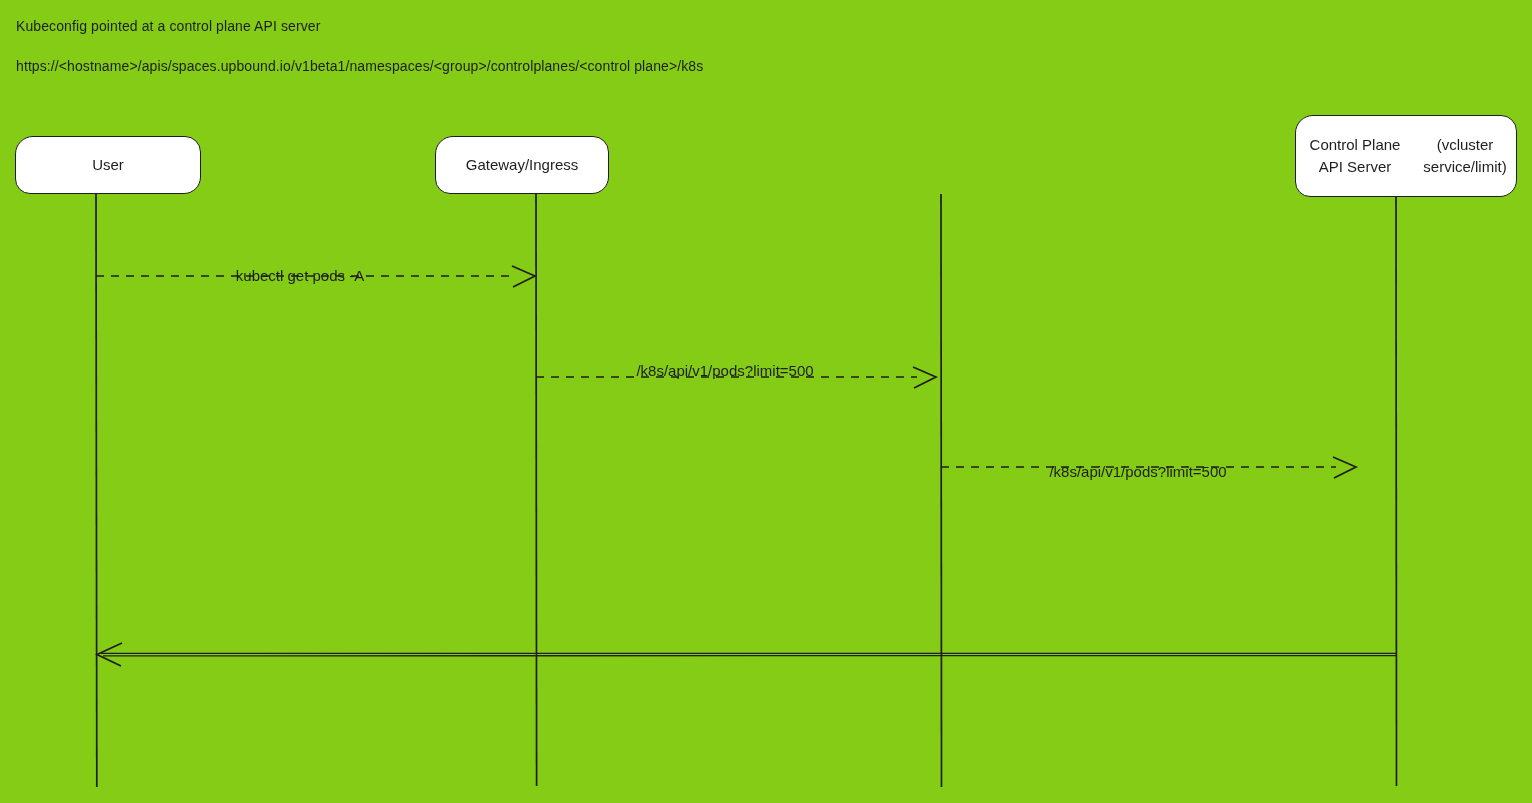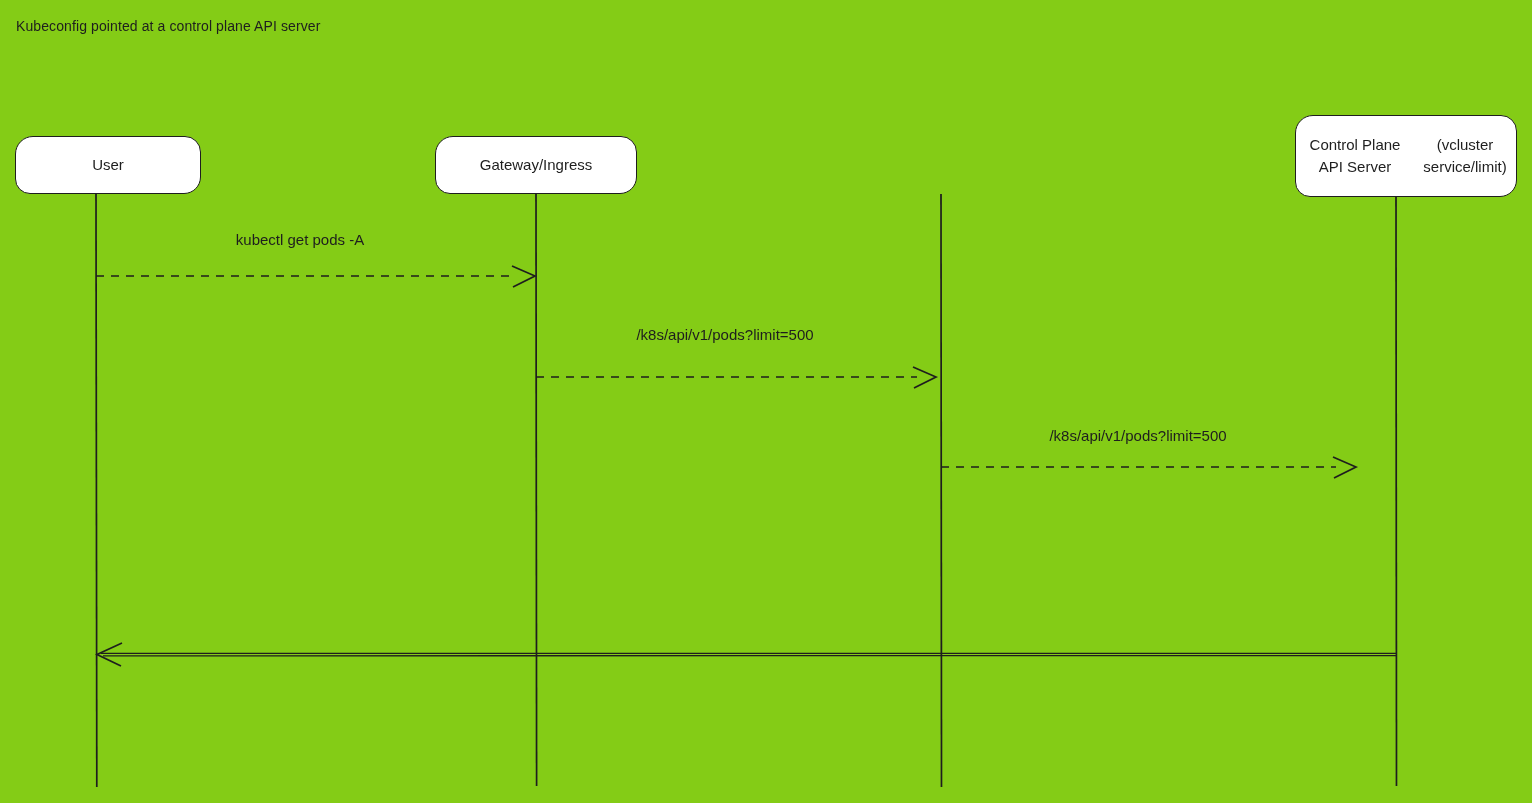--- a/index.html
+++ b/index.html
@@ -31,44 +31,46 @@
     display: flex;
     flex-direction: row;
     align-items: center;
     justify-content: center;
     font-size: 15px;
     line-height: 22px;
     text-align: center;
     z-index: 2;
   }
   #actor-user    { left: 15px;   top: 136px; width: 186px; height: 58px; }
-  #actor-gateway { left: 435px;  top: 136px; width: 202px; height: 58px; }
+  #actor-gateway { left: 435px;  top: 136px; width: 174px; height: 58px; }
   #actor-router  { left: 855px;  top: 136px; width: 180px; height: 58px; }
   #actor-cp      { left: 1295px; top: 115px; width: 222px; height: 82px; }
 
   .msg-label {
     position: absolute;
     transform: translateX(-50%);
     font-size: 15px;
     white-space: nowrap;
     z-index: 2;
+    margin-top: 36px;
   }
   #msg1-label { left: 300px;  top: 231px; }
   #msg2-label { left: 725px;  top: 326px; }
   #msg3-label { left: 1138px; top: 427px; }
 
   svg.wires { position: absolute; left: 0; top: 0; z-index: 1; }
   .stroke { stroke: #1e1e1e; fill: none; }
 </style>
 </head>
 <body>
 
 <div class="canvas">
 
   <div id="hdr-title" class="hdr-line">Kubeconfig pointed at a control plane API server</div>
+  <div id="hdr-url" class="hdr-line">https://&lt;hostname&gt;/apis/spaces.upbound.io/v1beta1/namespaces/&lt;group&gt;/controlplanes/&lt;control plane&gt;/k8s</div>
 
   <div id="actor-user" class="actor-box">
     <span>User</span>
   </div>
   <div id="actor-gateway" class="actor-box">
     <span>Gateway/Ingress</span>
   </div>
   <div id="actor-cp" class="actor-box">
     <span>Control Plane API Server</span>
     <span>(vcluster service/limit)</span>

